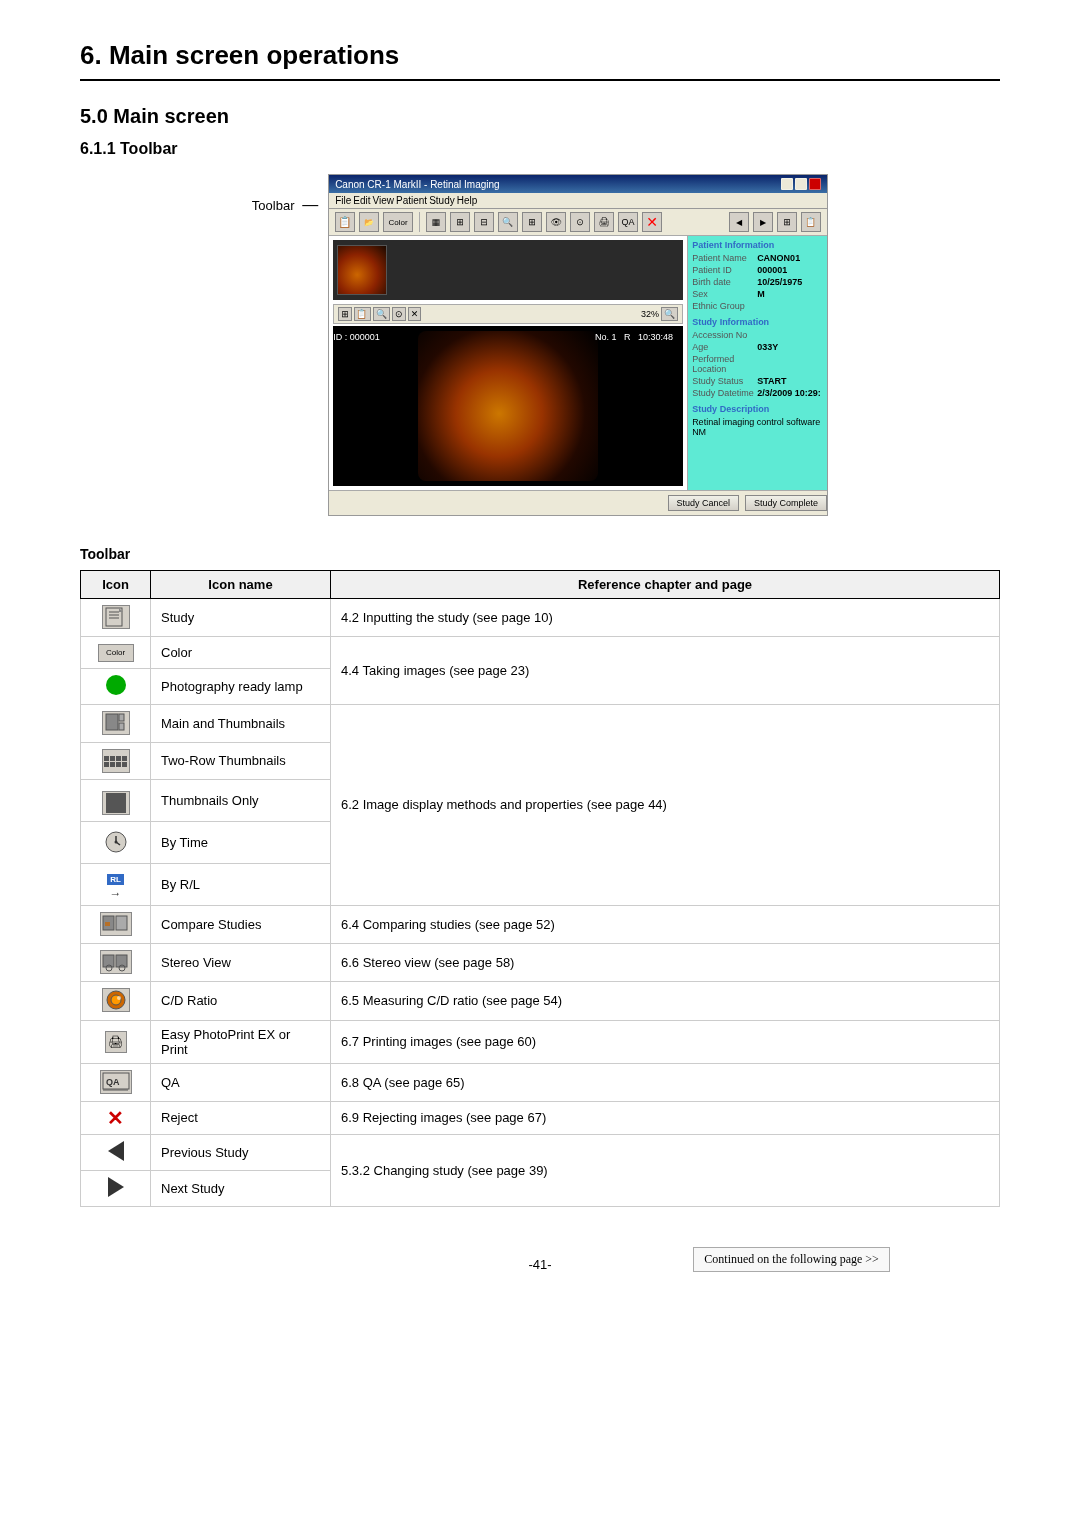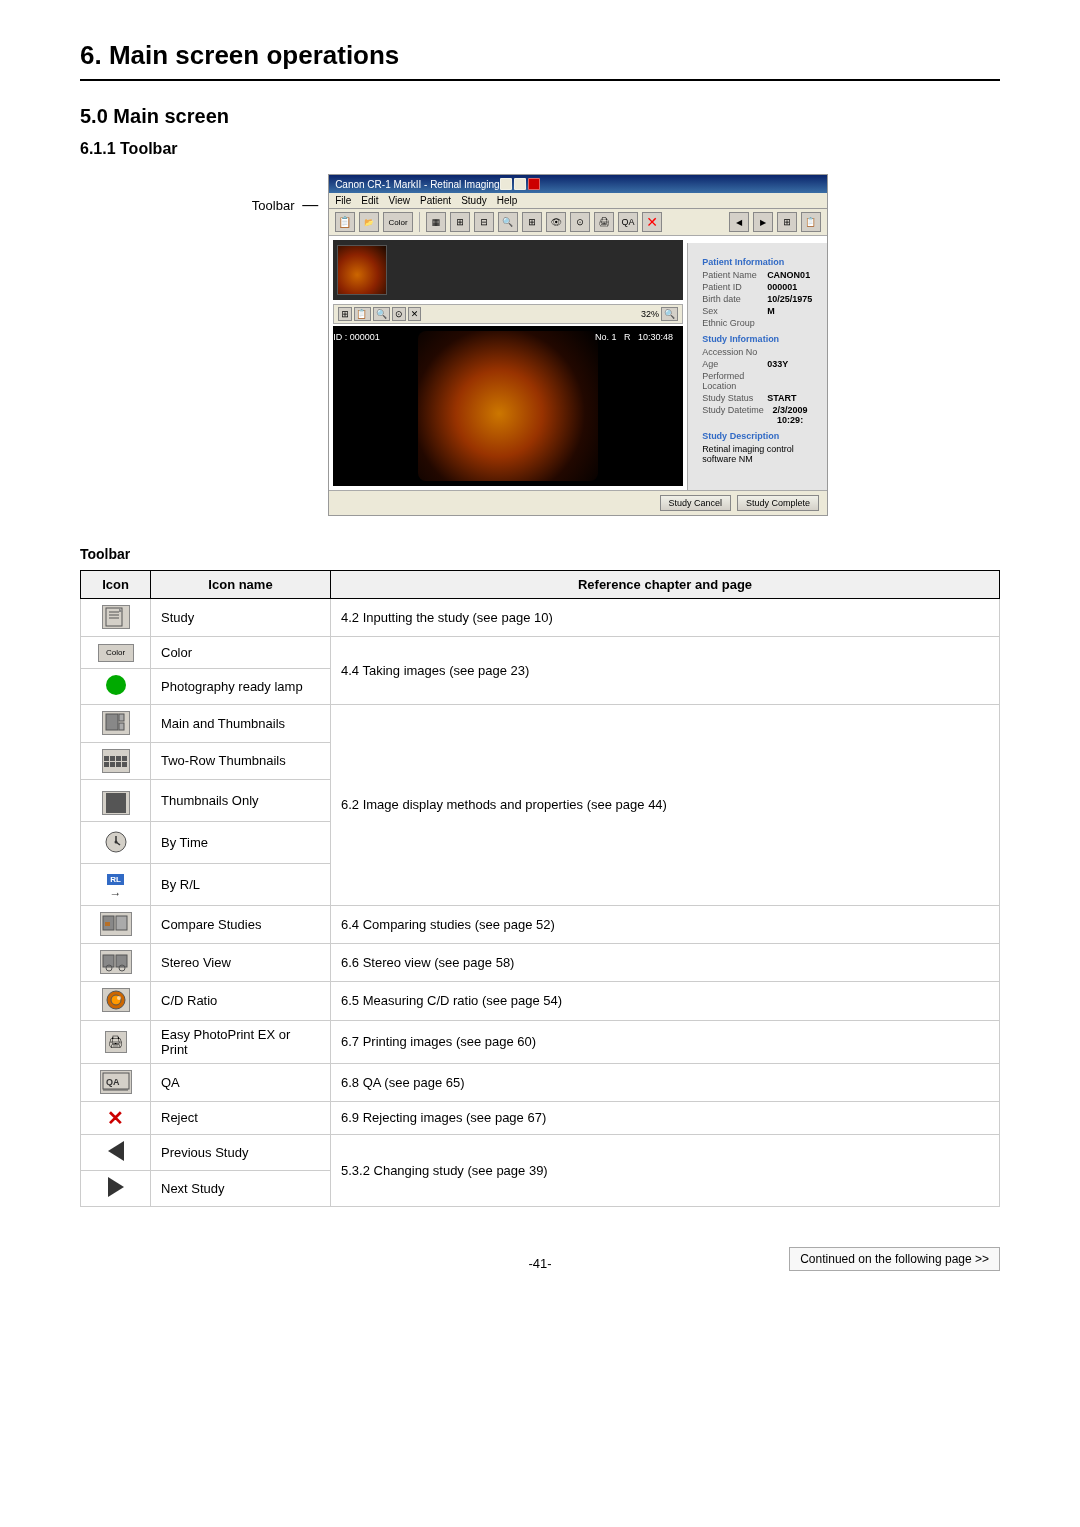--- a/index.html
+++ b/index.html
@@ -47,41 +47,41 @@
       width: 500px;
       background: #ece9d8;
       font-size: 10px;
     }
     .app-titlebar {
       background: linear-gradient(to bottom, #0a246a, #3a6ea5);
       color: white;
       padding: 3px 6px;
       font-size: 10px;
       display: flex;
-      justify-content: flex-start;
+      justify-content: space-between;
       align-items: center;
     }
     .app-titlebar-buttons {
       display: flex; gap: 2px;
     }
     .title-btn {
       width: 12px; height: 12px;
       border-radius: 1px;
       display: inline-block;
       border: 1px solid rgba(255,255,255,0.4);
     }
     .tb-minimize { background: #ece9d8; }
     .tb-maximize { background: #ece9d8; }
     .tb-close { background: #cc0000; }
     .app-menubar {
       background: #ece9d8;
       border-bottom: 1px solid #999;
       padding: 2px 6px;
       display: flex;
-      gap: 10px;
+      gap: 2px;
       font-size: 10px;
     }
     .app-toolbar {
       background: #ece9d8;
       border-bottom: 1px solid #aaa;
       padding: 3px 6px;
       display: flex;
       gap: 4px;
       align-items: center;
     }
@@ -157,24 +157,23 @@
     .image-overlay-text2 {
       position: absolute;
       top: 6px;
       right: 10px;
       color: white;
       font-size: 9px;
     }
     .app-right {
       width: 140px;
       border-left: 1px solid #aaa;
-      background: #e5e5e5;
+      background: #5eead4;
       font-size: 9px;
-      padding: 14px;
-      margin-top: 7px;
+      padding: 4px;
     }
     .right-section-title {
       color: #316ac5;
       font-weight: bold;
       margin-bottom: 3px;
       font-size: 9px;
     }
     .right-field {
       display: flex;
       margin-bottom: 2px;
@@ -185,21 +184,21 @@
       flex-shrink: 0;
     }
     .right-value {
       color: #000;
       font-weight: bold;
       text-align: center;
     }
     .app-footer {
       background: #ece9d8;
       border-top: 1px solid #aaa;
-      padding: 4px 8px;
+      padding: 4px 0;
       display: flex;
       justify-content: flex-end;
       gap: 6px;
     }
     .footer-btn {
       background: linear-gradient(to bottom, #f0f0e8, #d4d0c8);
       border: 1px solid #888;
       padding: 2px 8px;
       font-size: 9px;
       cursor: pointer;
@@ -678,16 +677,16 @@
         </td>
         <td>Next Study</td>
       </tr>
     </tbody>
   </table>
 </div>
 
 <div class="page-footer">
   <div style="flex:1;"></div>
   <div class="page-number">-41-</div>
-  <div style="flex:1; display:flex; justify-content:flex-end;">
+  <div style="flex:1; display:flex; justify-content:flex-start;font-family:Liberation Serif, serif;">
     <div class="continued-link">Continued on the following page &gt;&gt;</div>
   </div>
 </div>
 
 </body></html>

